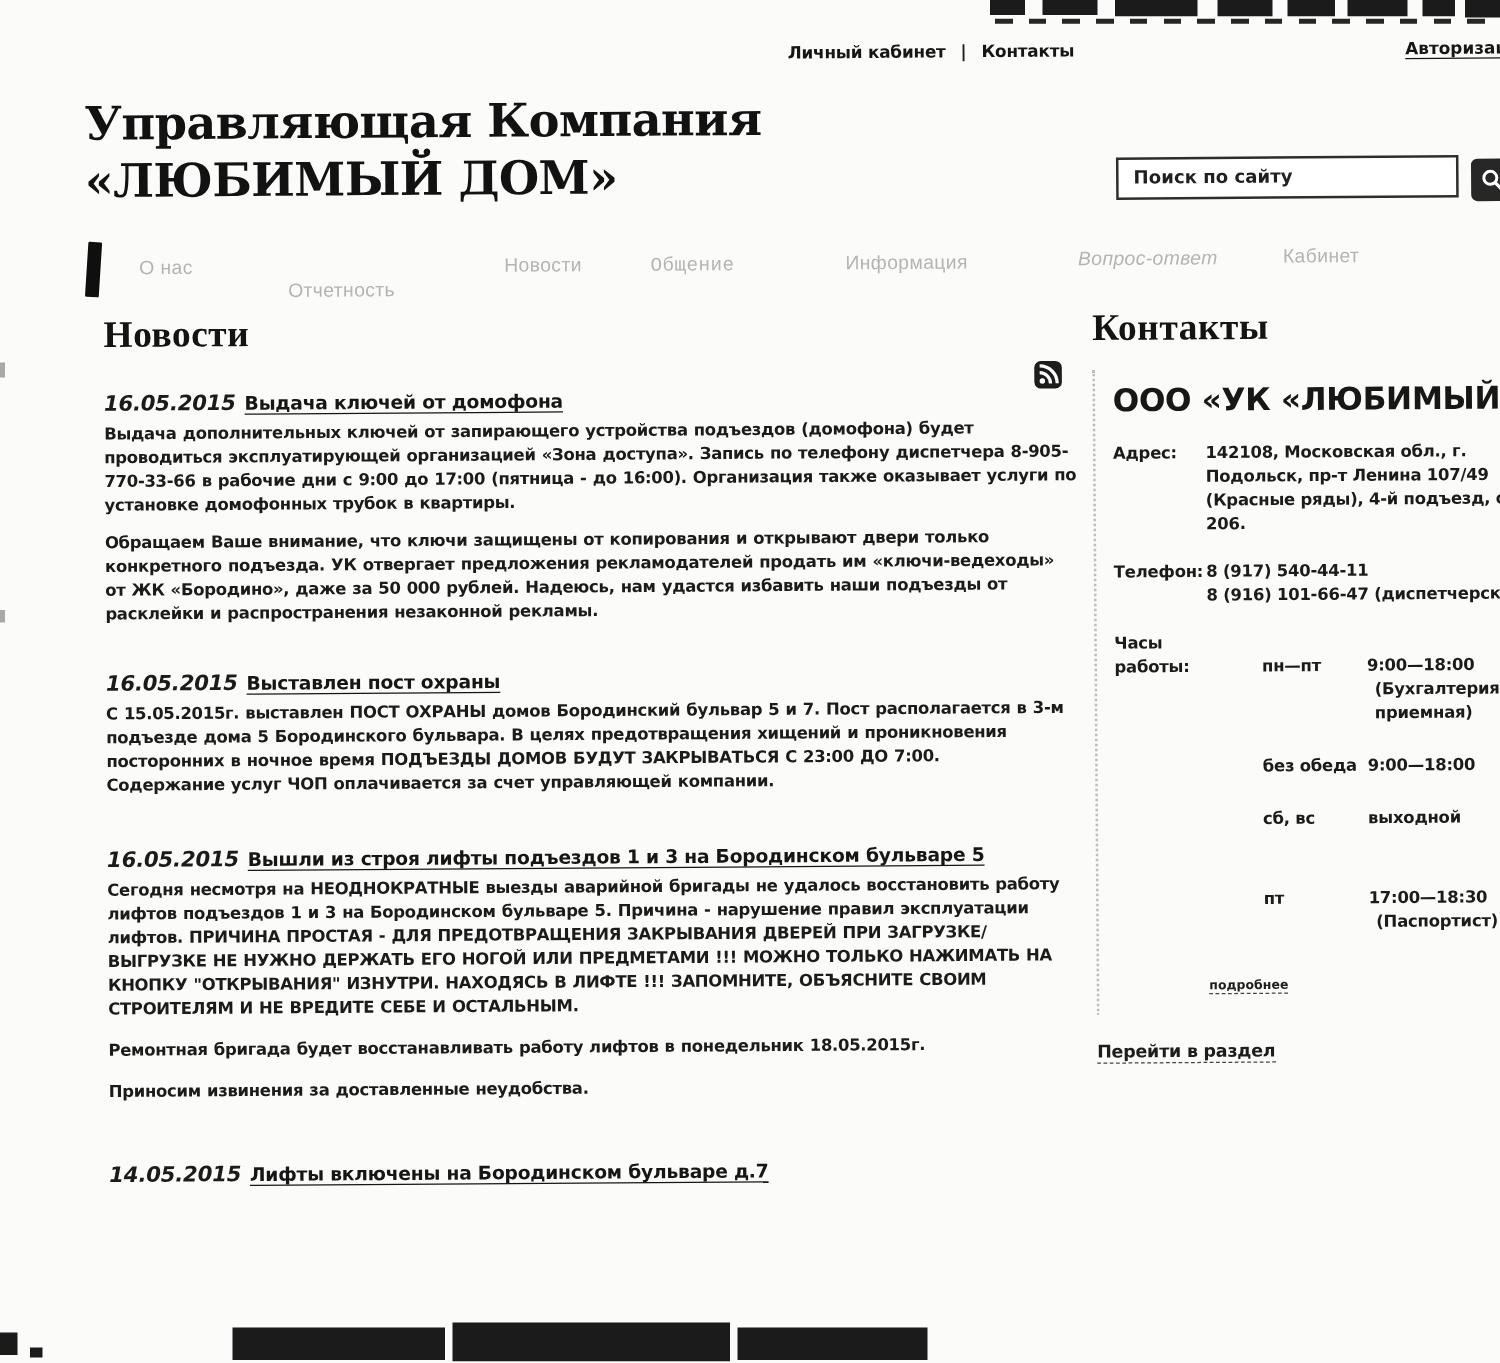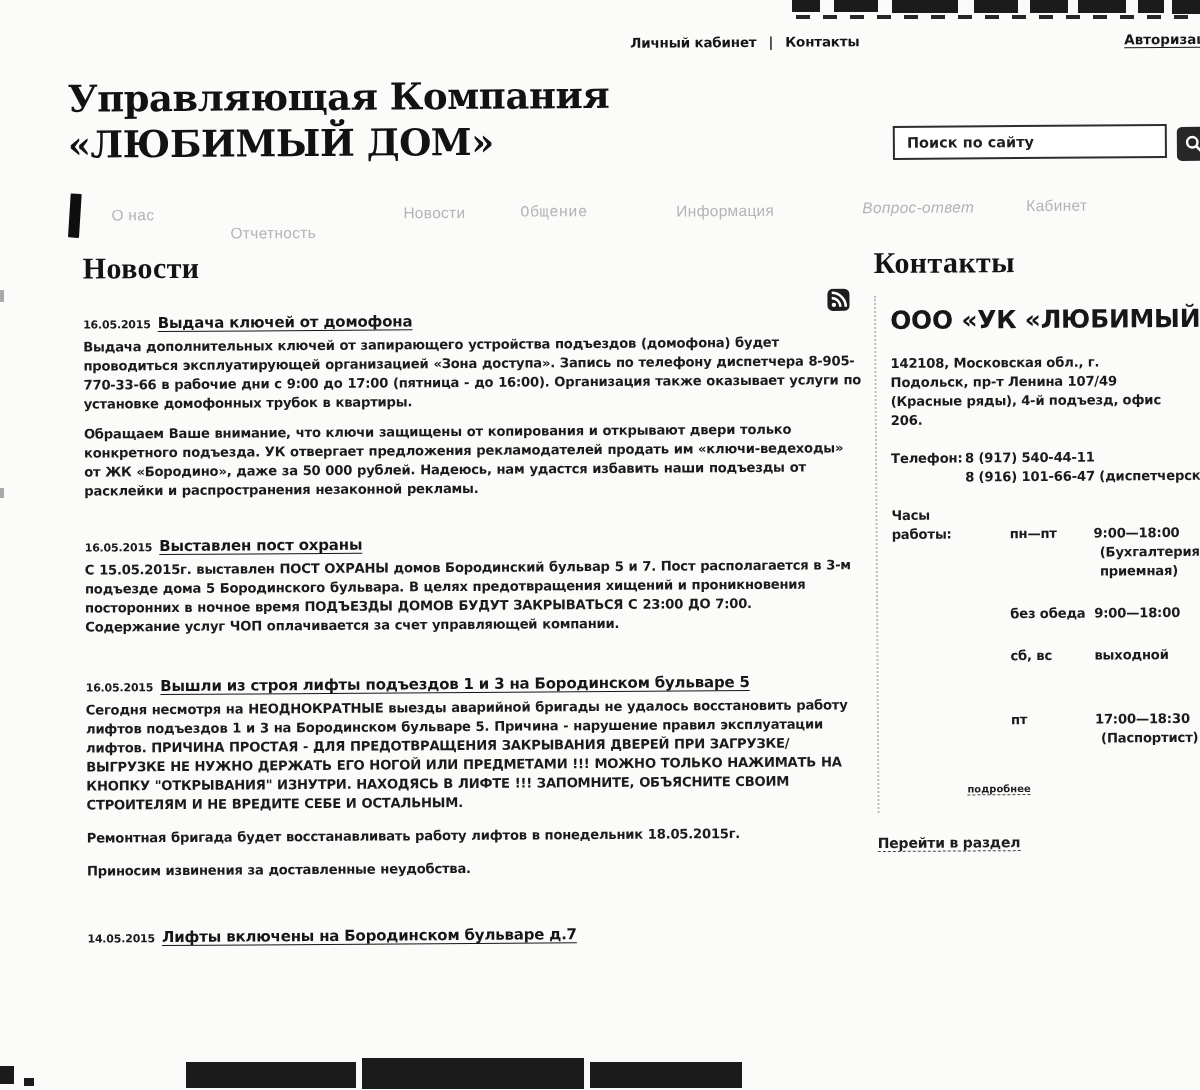--- a/index.html
+++ b/index.html
@@ -47,21 +47,21 @@
   .section-h{font-family:"Liberation Serif","DejaVu Serif",serif;font-weight:700;
     font-size:30px;margin:0;color:#141414;letter-spacing:0.4px;}
 
   
   .main-col{position:absolute;left:84px;top:248px;width:778px;}
   .rss-icon{position:absolute;left:744px;top:42px;cursor:pointer;line-height:0;}
   .news-item{margin-top:28px;}
   .news-item.n2{margin-top:36px;}
   .news-item.n3{margin-top:40px;}
   .news-item.n4{margin-top:47px;}
-  .news-date{font-size:11px;margin-right:7px;letter-spacing:-0.2px;}
+  .news-date{font-size:17px;margin-right:7px;letter-spacing:-0.2px;font-style:italic;}
   .news-link{font-size:15px;color:#161616;text-decoration:underline;text-underline-offset:3px;cursor:pointer;letter-spacing:-0.2px;}
   .news-par{margin:5px 0 0;white-space:pre-line;font-size:13.2px;line-height:19px;
     letter-spacing:-0.25px;word-spacing:0.5px;}
   .news-par + .news-par{margin-top:11px;}
   .news-item.n3 .news-par + .news-par{margin-top:14px;}
 
   
   .sidebar{position:absolute;left:875px;top:248px;width:390px;}
   .contact-box{margin-top:16px;border-left:2px dotted #bdbdbd;padding:6px 0 16px 14px;}
   .company{font-size:25px;white-space:nowrap;letter-spacing:-0.3px;color:#171717;margin-top:4px;}
@@ -178,20 +178,21 @@
     </article>
   </div>
 
   <aside class="sidebar">
     <h2 class="section-h">Контакты</h2>
 
     <div class="contact-box">
       <div class="company">ООО «УК «ЛЮБИМЫЙ ДОМ»</div>
 
       <div class="c-row">
+        <div class="c-label">Адрес:</div>
         <div class="c-value">142108, Московская обл., г.
 Подольск, пр-т Ленина 107/49
 (Красные ряды), 4-й подъезд, офис
 206.</div>
       </div>
 
       <div class="c-row">
         <div class="c-label">Телефон:</div>
         <div class="c-value">8 (917) 540-44-11
 8 (916) 101-66-47 (диспетчерская)</div>

